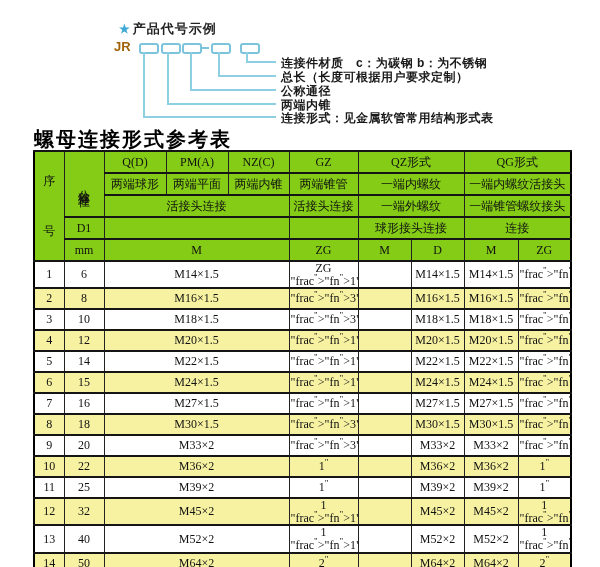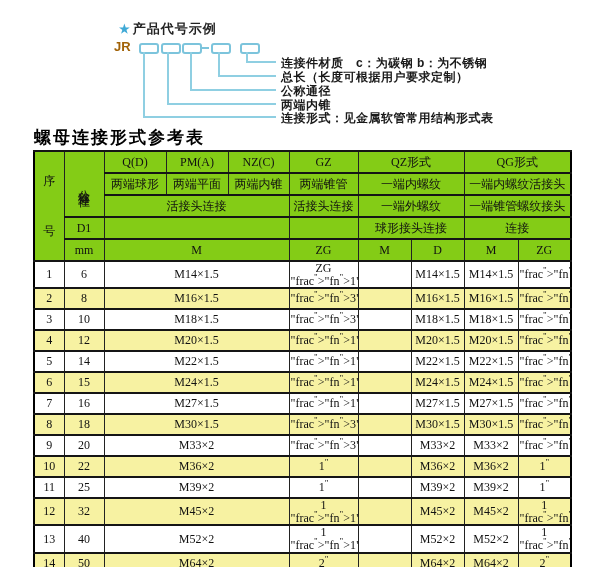--- a/index.html
+++ b/index.html
@@ -27,21 +27,21 @@
   .vline{position:absolute;width:2px;background:#8fcfe2;}
   .hline{position:absolute;height:2px;background:#8fcfe2;}
   .diag-label{
     position:absolute;left:281px;
     font-family:"Liberation Sans", sans-serif;font-weight:bold;font-size:12px;color:#1a1a1a;
     white-space:nowrap;letter-spacing:0.5px;text-align:center;
   }
   
   .table-title{
     position:absolute;left:34px;top:126px;
-    font-family:Liberation Sans, sans-serif;font-weight:bold;font-size:17px;color:#000;
+    font-family:Liberation Sans, sans-serif;font-weight:bold;font-size:20px;color:#000;
     letter-spacing:2px;white-space:nowrap;
   }
   
   .ref-table{
     position:absolute;left:33px;top:150px;width:537px;
     border-collapse:collapse;table-layout:fixed;
     font-size:12px;line-height:1.05;
   }
   .ref-table th,.ref-table td{
     border-left:1px solid #222;border-right:1px solid #222;

